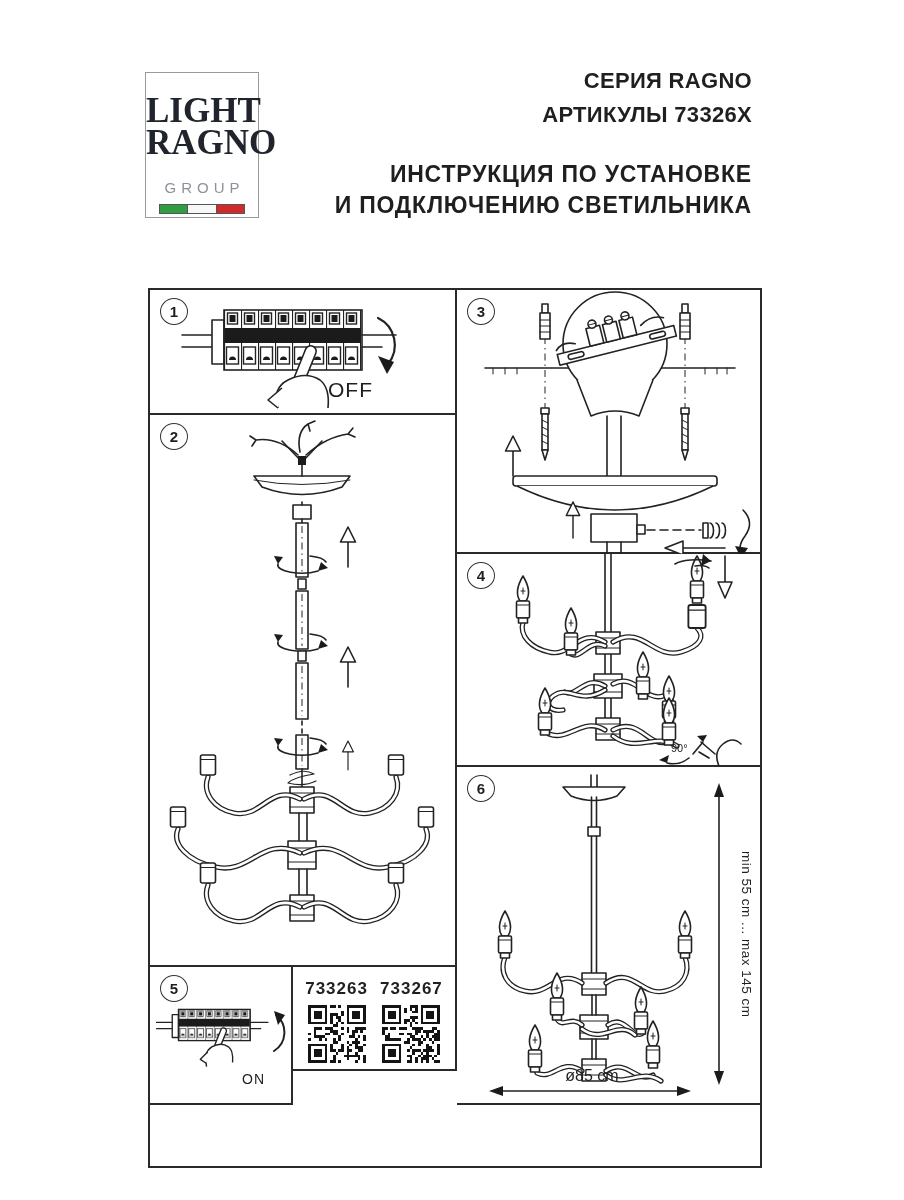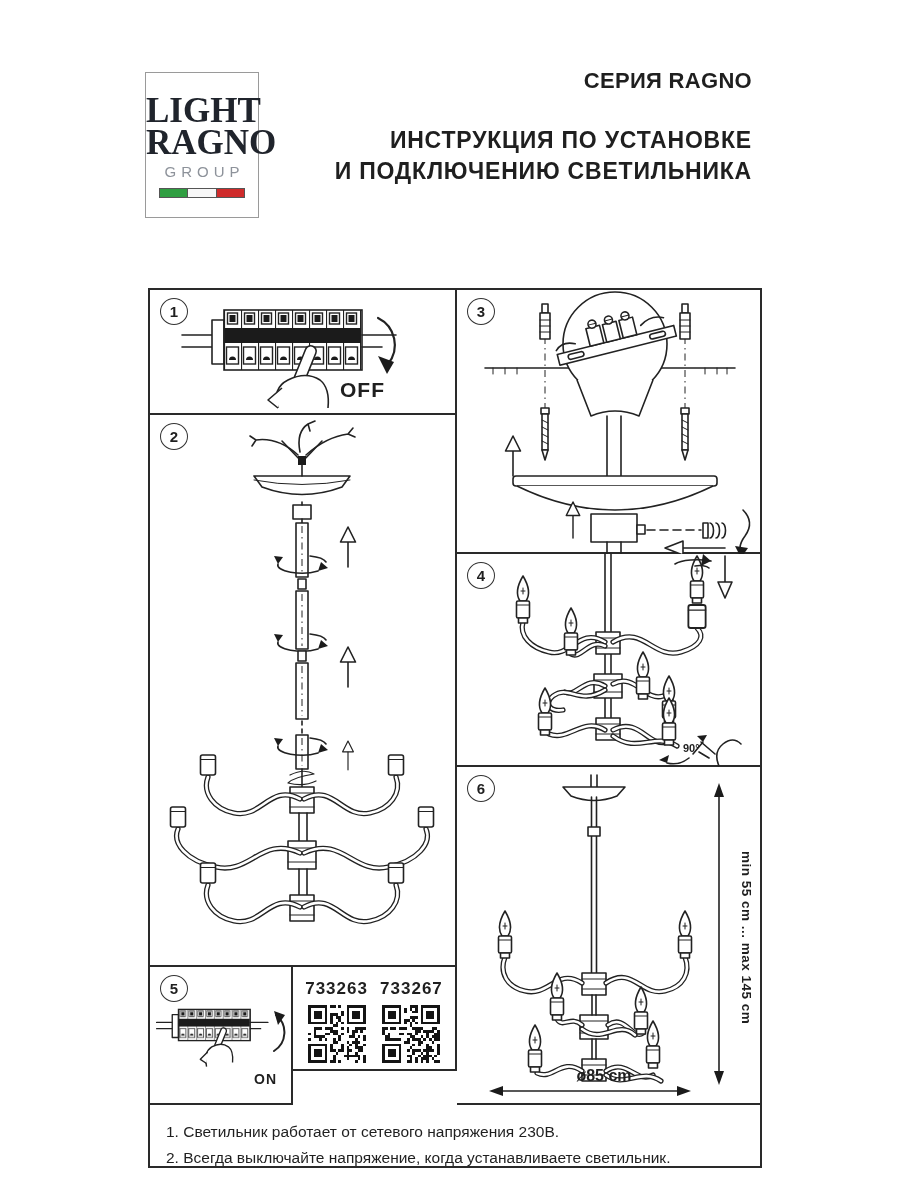--- a/index.html
+++ b/index.html
@@ -4,21 +4,21 @@
 <style>
   html,body{margin:0;padding:0;background:#fff;}
   .sheet{position:relative;width:904px;height:1200px;background:#fff;overflow:hidden;
          font-family:"Liberation Sans",sans-serif;color:#1f1f1f;}
   
   .logo{position:absolute;left:145px;top:72px;width:114px;height:146px;border:1.5px solid #9a9a9a;
         background:#fff;text-align:center;box-sizing:border-box;}
   .logo .l1,.logo .l2{font-family:"Liberation Serif",serif;font-weight:bold;font-size:35px;
         line-height:0.92;color:#20242c;letter-spacing:0px;}
   .logo .l1{margin-top:22px;}
-  .logo .l3{font-size:15px;letter-spacing:5px;color:#8d929a;margin-top:4px;text-indent:5px;}
+  .logo .l3{font-size:15px;letter-spacing:5px;color:#8d929a;margin-top:20px;text-indent:5px;}
   .flag{display:flex;width:84px;height:8px;margin:8px auto 0 auto;border:1px solid #555;}
   .flag span{flex:1;border-right:1px solid #555;}
   .flag span:last-child{border-right:none;}
   .titles{position:absolute;right:152px;top:64px;text-align:right;}
   .titles .t1,.titles .t2{font-size:22px;font-weight:bold;line-height:34px;letter-spacing:0.3px;}
   .titles .t3,.titles .t4{font-size:23px;font-weight:bold;line-height:31px;letter-spacing:0.8px;}
   .titles .t3{margin-top:27px;}
   
   .frame{position:absolute;left:148px;top:288px;width:614px;height:880px;border:2px solid #2a2a2a;box-sizing:border-box;}
   .panel{position:absolute;box-sizing:border-box;background:#fff;}
@@ -27,21 +27,21 @@
   .p5{left:0;top:677px;width:143px;height:138px;border-right:2px solid #2a2a2a;border-bottom:2px solid #2a2a2a;}
   .pqr{left:143px;top:677px;width:164px;height:104px;border-right:2px solid #2a2a2a;border-bottom:2px solid #2a2a2a;}
   .p3{left:307px;top:0;width:303px;height:264px;border-bottom:2px solid #2a2a2a;}
   .p4{left:307px;top:264px;width:303px;height:213px;border-bottom:2px solid #2a2a2a;}
   .p6{left:307px;top:477px;width:303px;height:338px;border-bottom:2px solid #2a2a2a;}
   .notes{left:0;top:815px;width:610px;height:61px;padding:14px 0 0 16px;}
   .notes div{font-size:15.5px;line-height:26px;}
   .badge{position:absolute;left:10px;top:8px;width:26px;height:25px;border:1.6px solid #333;
          border-radius:50%;text-align:center;line-height:25px;font-size:15px;font-weight:bold;background:#fff;z-index:3;}
   .panel svg.art{position:absolute;left:0;top:0;overflow:visible;}
-  .lbl{position:absolute;font-weight:bold;z-index:3;padding-left:12px;}
+  .lbl{position:absolute;font-weight:normal;z-index:3;}
   .off-lbl{left:178px;top:88px;font-size:21px;letter-spacing:1px;}
   .on-lbl{left:92px;top:104px;font-size:14px;letter-spacing:1px;}
   .angle-lbl{left:214px;top:188px;font-size:11px;}
   .dia-lbl{left:60px;top:300px;width:150px;text-align:center;font-size:16px;}
   .hgt-lbl{right:6px;top:84px;font-size:13.5px;writing-mode:vertical-rl;letter-spacing:0.5px;}
   
   .qrwrap{display:flex;justify-content:space-evenly;align-items:flex-start;padding-top:12px;}
   .qrcol{text-align:center;}
   .qrcol .code{font-size:17px;font-weight:bold;letter-spacing:1px;margin-bottom:6px;}
   svg.qr{width:58px;height:58px;shape-rendering:crispEdges;background:#fff;}
@@ -108,20 +108,21 @@
     <div class="l2">RAGNO</div>
     <div class="l3">GROUP</div>
     <div class="flag">
       <span style="background: rgb(47, 158, 65);"></span>
         <span style="background: rgb(247, 247, 247);"></span>
         <span style="background: rgb(207, 43, 43);"></span>
     </div>
   </div>
   <div class="titles">
     <div class="t1">СЕРИЯ RAGNO</div>
+    <div class="t2">АРТИКУЛЫ 73326X</div>
     <div class="t3">ИНСТРУКЦИЯ ПО УСТАНОВКЕ</div>
     <div class="t4">И ПОДКЛЮЧЕНИЮ СВЕТИЛЬНИКА</div>
   </div>
 
   <div class="frame">
 
     <section class="panel p1">
       <span class="badge">1</span>
       <span class="lbl off-lbl">OFF</span>
       <svg class="art" width="307" height="125" viewBox="0 0 307 125">
@@ -667,19 +668,15 @@
           <polygon class="fillb" points="262,318 257,304 267,304"></polygon>
         </g>
         <g>
           <path class="ln" d="M42 324 H224"></path>
           <polygon class="fillb" points="32,324 46,319 46,329"></polygon>
           <polygon class="fillb" points="234,324 220,319 220,329"></polygon>
         </g>
       </svg>
     </section>
 
-    <section class="panel notes">
-      <div>1. Светильник работает от сетевого напряжения 230В.</div>
-      <div>2. Всегда выключайте напряжение, когда устанавливаете светильник.</div>
-    </section>
 
   </div>
 </div>
 
 </body></html>

